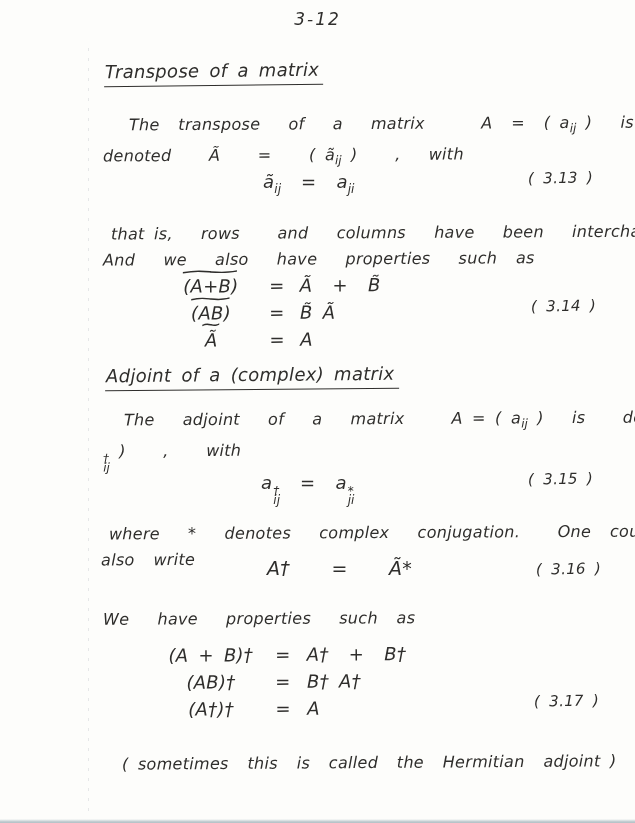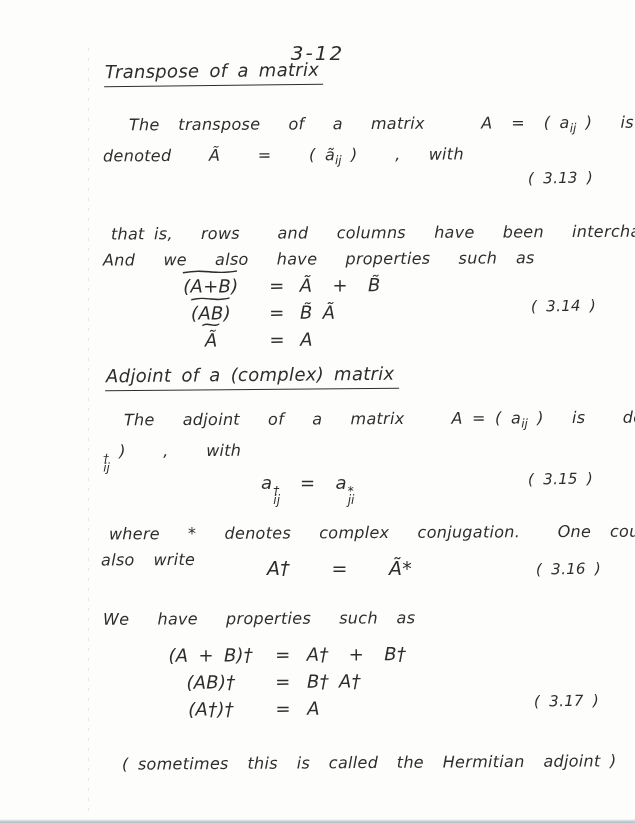--- a/index.html
+++ b/index.html
@@ -11,21 +11,21 @@
     background:#fdfdfb; overflow:hidden;
     color:#2f2e2c; font-style:italic;
   }
 
   .abs { position:absolute; }
   .pre { white-space:pre; }
   .hw  { letter-spacing:.3px; word-spacing:4px; }
 
   .page-num {
     top:9px; left:0; width:100%; text-align:center;
-    font-size:20px; letter-spacing:2px;margin-top:32px;
+    font-size:17px; letter-spacing:2px;
   }
 
   .heading {
     display:inline-block; font-size:18px;
     padding:0 4px 4px 1px;
     border-bottom:1.7px solid #2f2e2c;
   }
   .h1 { left:104px; top:60px;  transform:rotate(-0.7deg); }
   .h2 { left:105px; top:364px; transform:rotate(-0.5deg); }
 
@@ -85,20 +85,21 @@
 
   <div class="abs page-num hw">3-12</div>
 
   <div class="abs h1"><span class="heading hw">Transpose of a matrix</span></div>
 
   <div class="abs para hw" style="left:103px; top:111px;">
     <div class="pl ind26"><span>The  transpose   of   a   matrix      A  =  ( a</span><sub class="msub">ij</sub><span> )   is</span></div>
     <div class="pl"><span>denoted    Ã    =    ( ã</span><sub class="msub">ij</sub><span> )    ,   with</span></div>
   </div>
 
+  <div class="abs eq hw" style="left:263px; top:171px;"><span>ã</span><sub class="msub">ij</sub><span class="eqsp">=</span><span>a</span><sub class="msub">ji</sub></div>
   <div class="abs eqnum hw" style="left:528px; top:169px;">( 3.13 )</div>
 
   <div class="abs para hw" style="left:103px; top:220px;">
     <div class="pl ind8">that is,   rows    and   columns   have   been   interchanged.</div>
     <div class="pl">And   we   also   have   properties   such  as</div>
   </div>
 
   <div class="abs eq-grid g314 hw">
     <div class="grow"><span class="lhs"><span class="tilde t1">~</span><span>(A+B)</span></span><span class="eqs">=</span><span class="rhs">Ã  +  B̃</span></div>
     <div class="grow"><span class="lhs"><span class="tilde t2">~</span><span>(AB)</span></span><span class="eqs">=</span><span class="rhs">B̃ Ã</span></div>

